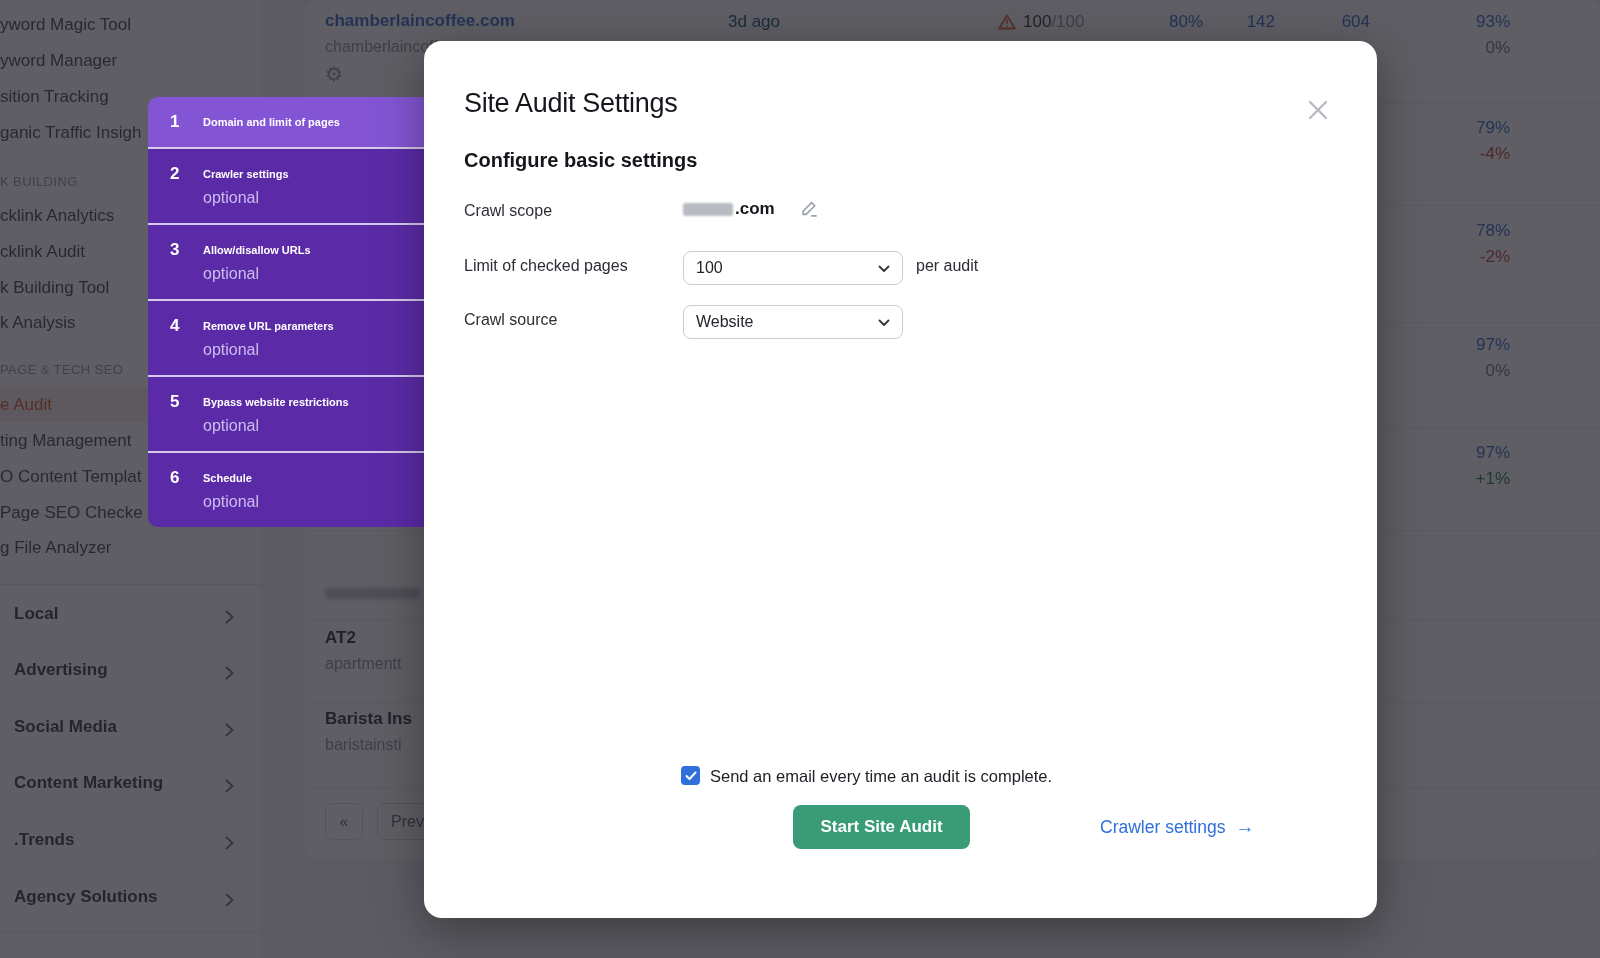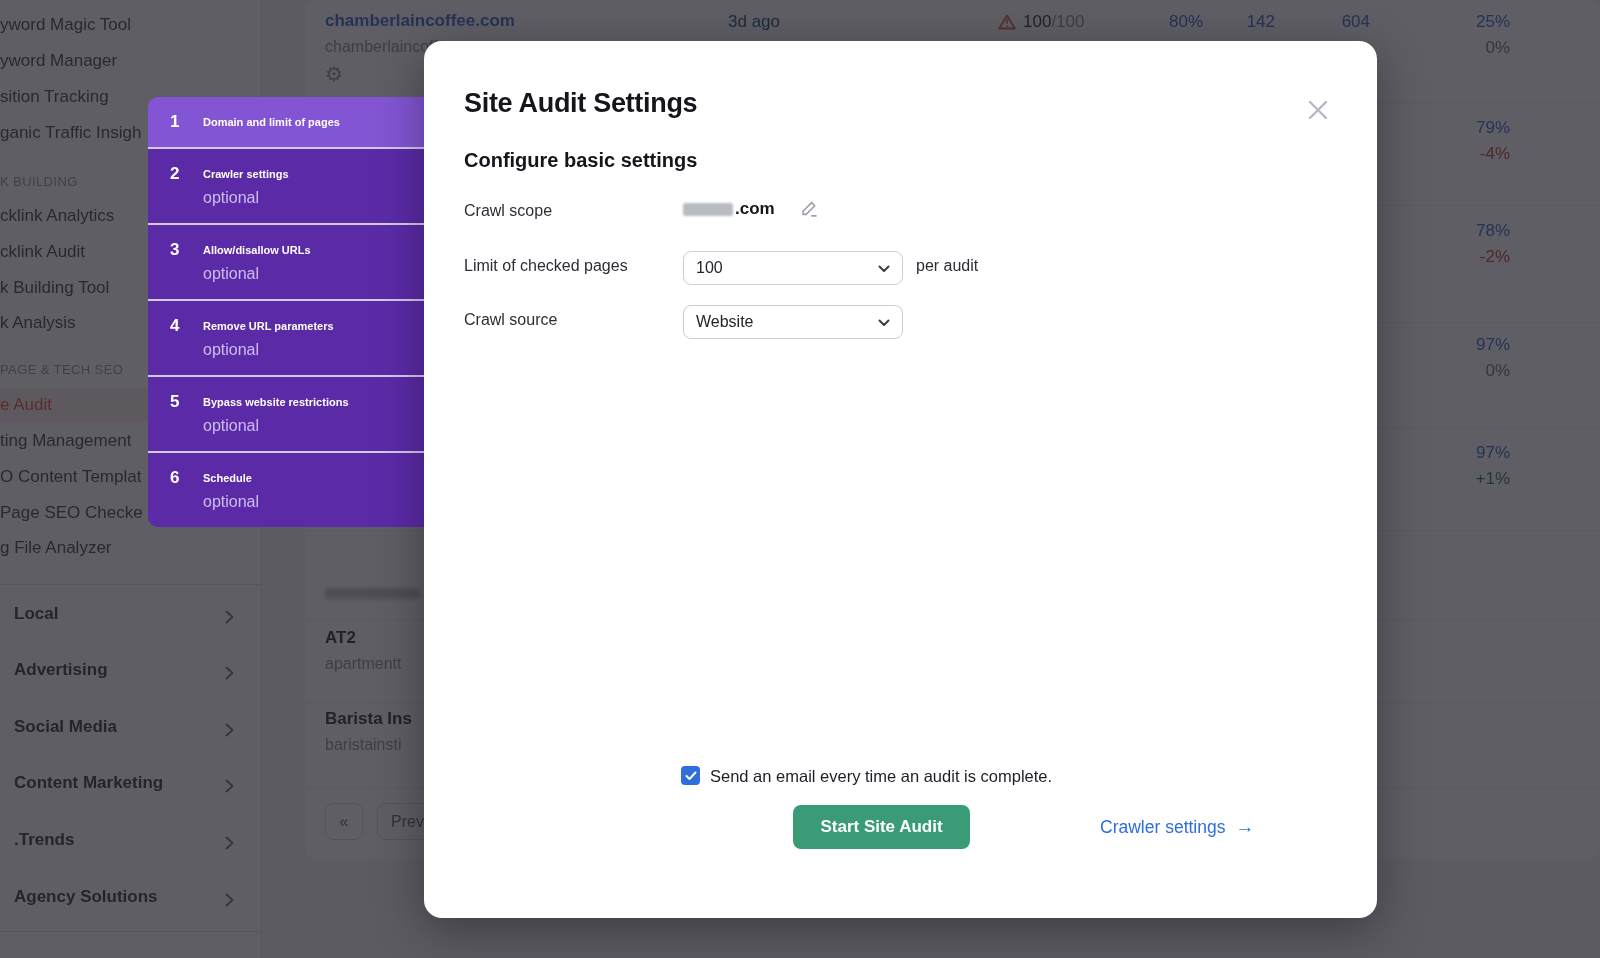--- a/index.html
+++ b/index.html
@@ -59,21 +59,21 @@
   .step .n { width:33px; margin-left:22px; font-size:17px; font-weight:700;
     color:#fff; line-height:24px; }
   .step .t { width:185px; font-size:11px; font-weight:700; color:#fff; line-height:24px; }
   .step .o { font-size:16px; color:var(--purple_optional); font-weight:400; line-height:24px; }
 
   
   .modal { position:absolute; left:424px; top:41px; width:953px; height:877px;
     background:#fff; border-radius:18px; z-index:60;
     box-shadow:0 12px 48px rgba(0,0,0,0.35); }
   .mclose { position:absolute; right:45px; top:55px; width:28px; height:28px; cursor:pointer; }
-  .mtitle { position:absolute; left:40px; top:47px; font-size:27px; font-weight:700;
+  .mtitle { position:absolute; left:40px; top:47px; font-size:27px; font-weight:400;
     color:#15151c; letter-spacing:-0.3px; }
   .mheading { position:absolute; left:40px; top:108px; font-size:20px; font-weight:700;
     color:#15151c; }
   .mlabel { position:absolute; left:40px; font-size:16px; color:#2b2e35; }
   .scope-val { position:absolute; left:259px; top:158px; display:flex; align-items:center; }
   .redact { width:50px; height:13px; background:#b8bcc2; border-radius:2px;
     filter:blur(1px); margin-right:2px; }
   .scope-suffix { font-size:17px; font-weight:700; color:#15151c; margin-right:24px; }
   .pencil { cursor:pointer; line-height:0; }
   .select { position:absolute; left:259px; width:220px; height:34px;
@@ -173,21 +173,21 @@
     <svg width="18" height="16" viewBox="0 0 18 16">
         <path d="M9 1.5 L16.8 14.5 H1.2 Z" fill="none" stroke="#dd5b38" stroke-width="1.8" stroke-linejoin="round"></path>
         <rect x="8.2" y="5.2" width="1.6" height="4.6" fill="#dd5b38"></rect>
         <rect x="8.2" y="11.3" width="1.6" height="1.6" fill="#dd5b38"></rect>
       </svg>
   </div>
   <div class="cell" style="left:718px; top:10px"><span class="score-dark">100</span><span class="score-gray">/100</span></div>
   <div class="cell num" style="left:818px; top:10px">80%</div>
   <div class="cell num" style="left:890px; top:10px">142</div>
   <div class="cell num" style="left:985px; top:10px">604</div>
-  <div class="cell num" style="left:1125px; top:10px">25%</div>
+  <div class="cell num" style="left:1125px; top:10px">93%</div>
   <div class="cell delta-gray" style="left:1125px; top:36px">0%</div>
 
   <div class="cell num" style="left:1125px; top:116px">79%</div>
   <div class="cell delta-red" style="left:1125px; top:142px">-4%</div>
   <div class="cell num" style="left:1125px; top:219px">78%</div>
   <div class="cell delta-red" style="left:1125px; top:245px">-2%</div>
   <div class="cell num" style="left:1125px; top:333px">97%</div>
   <div class="cell delta-gray" style="left:1125px; top:359px">0%</div>
   <div class="cell num" style="left:1125px; top:441px">97%</div>
   <div class="cell delta-green" style="left:1125px; top:467px">+1%</div>

